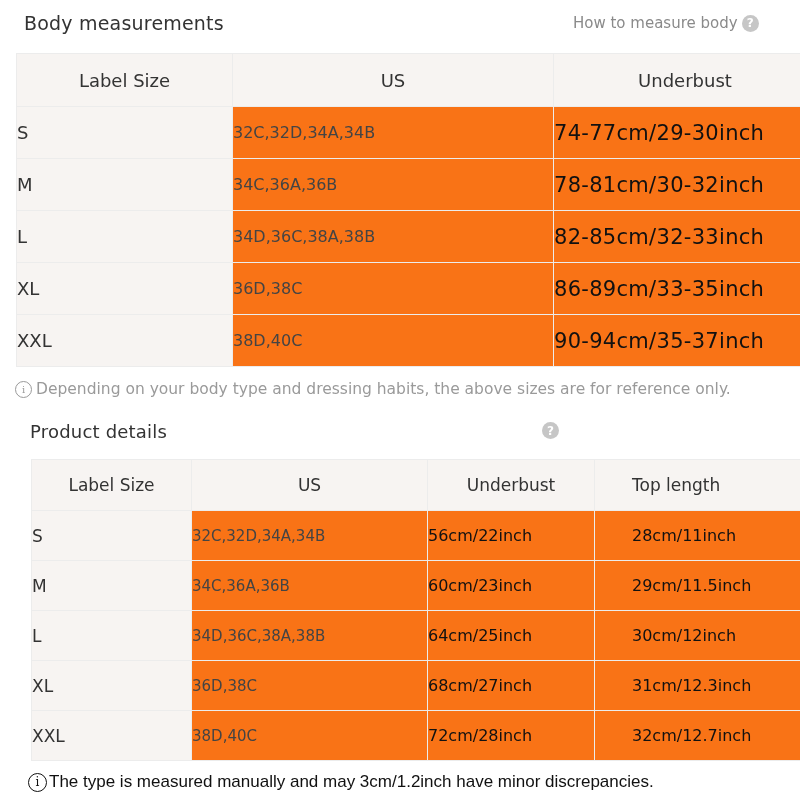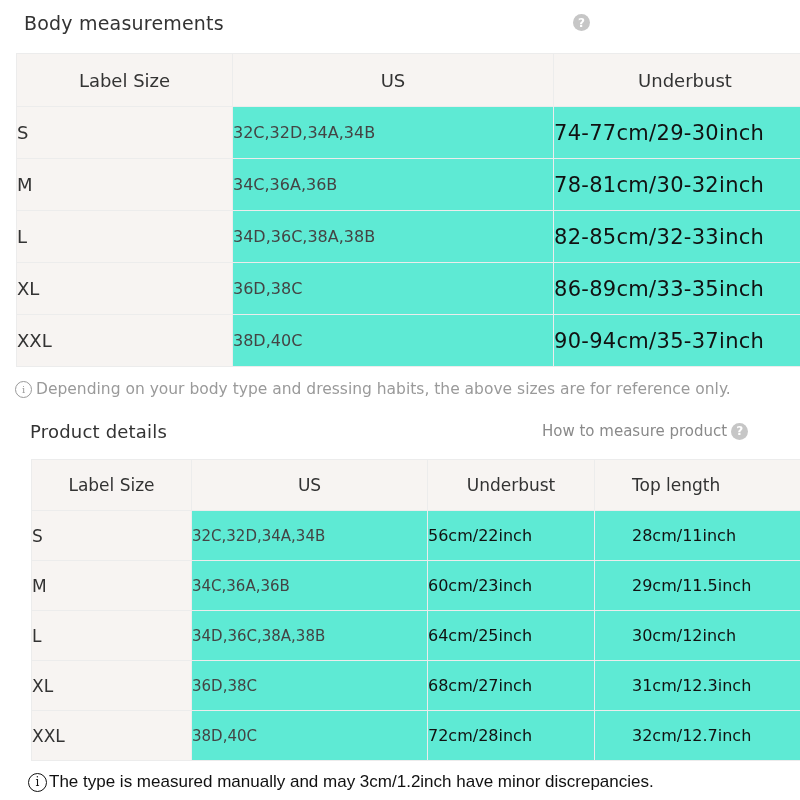--- a/index.html
+++ b/index.html
@@ -4,21 +4,21 @@
 <style>
   html, body { margin:0; padding:0; background:#ffffff; }
   body { width:800px; height:800px; position:relative; overflow:hidden; font-family:"DejaVu Sans", sans-serif; color:#222; }
   .sec-title { position:absolute; font-size:19px; color:#333; letter-spacing:0.2px; }
   .help-link { position:absolute; font-size:15px; color:#8a8a8a; display:flex; align-items:center; gap:4px; }
   .help-icon { display:inline-flex; width:17px; height:17px; border-radius:50%; background:#c6c6c6; color:#fff; font-size:12px; font-weight:bold; align-items:center; justify-content:center; }
   table { position:absolute; border-collapse:collapse; table-layout:fixed; }
   td, th { border:1px solid #ececec; padding:0; font-weight:normal; }
   th { background:#f7f4f2; color:#333; }
   td.lbl { background:#f7f4f2; color:#333; }
-  td.val { background:#5eead4; }
+  td.val { background:#f97316; }
   .t1 { left:16px; top:53px; width:800px; }
   .t1 th { height:52px; font-size:18px; }
   .t1 td { height:51px; }
   .t1 td.lbl { font-size:18px; }
   .t1 td.us { font-size:16px; color:#444; }
   .t1 td.big { font-size:21px; color:#111; font-family:"DejaVu Sans", sans-serif; letter-spacing:0.3px; }
   .t2 { left:31px; top:459px; width:790px; }
   .t2 th { height:50px; font-size:17px; }
   .t2 td { height:49px; }
   .t2 td.lbl { font-size:17px; }
@@ -28,20 +28,21 @@
   .note { position:absolute; font-size:15.5px; color:#9a9a9a; display:flex; align-items:center; gap:4px; }
   .note-icon { display:inline-flex; width:15px; height:15px; border:1.2px solid #9a9a9a; border-radius:50%; font-size:10px; align-items:center; justify-content:center; font-family:"DejaVu Serif", serif; }
   .note2 { position:absolute; font-size:17px; color:#111; display:flex; align-items:center; gap:2px; font-family:"Liberation Sans", sans-serif; }
   .note2 .note-icon { border-color:#111; color:#111; width:17px; height:17px; font-size:12px; }
 </style>
 </head>
 <body>
 
 <div class="sec-title" style="left:24px; top:12px;">Body measurements</div>
 <div class="help-link" style="left:573px; top:14px;">
+  <span>How to measure body</span>
   <span class="help-icon">?</span>
 </div>
 
 <table class="t1">
   <colgroup>
       <col style="width:216px">
       <col style="width:321px">
       <col style="width:263px">
     </colgroup>
   <tbody>
@@ -78,21 +79,20 @@
 </tbody>
   </table>
 
 <div class="note" style="left:15px; top:380px;">
   <span class="note-icon">i</span>
   <span>Depending on your body type and dressing habits, the above sizes are for reference only.</span>
 </div>
 
 <div class="sec-title" style="left:30px; top:421px; font-size:18px;">Product details</div>
 <div class="help-link" style="left:542px; top:422px;">
-  <span>How to measure product</span>
   <span class="help-icon">?</span>
 </div>
 
 <table class="t2">
   <colgroup>
       <col style="width:160px">
       <col style="width:236px">
       <col style="width:167px">
       <col style="width:227px">
     </colgroup>

